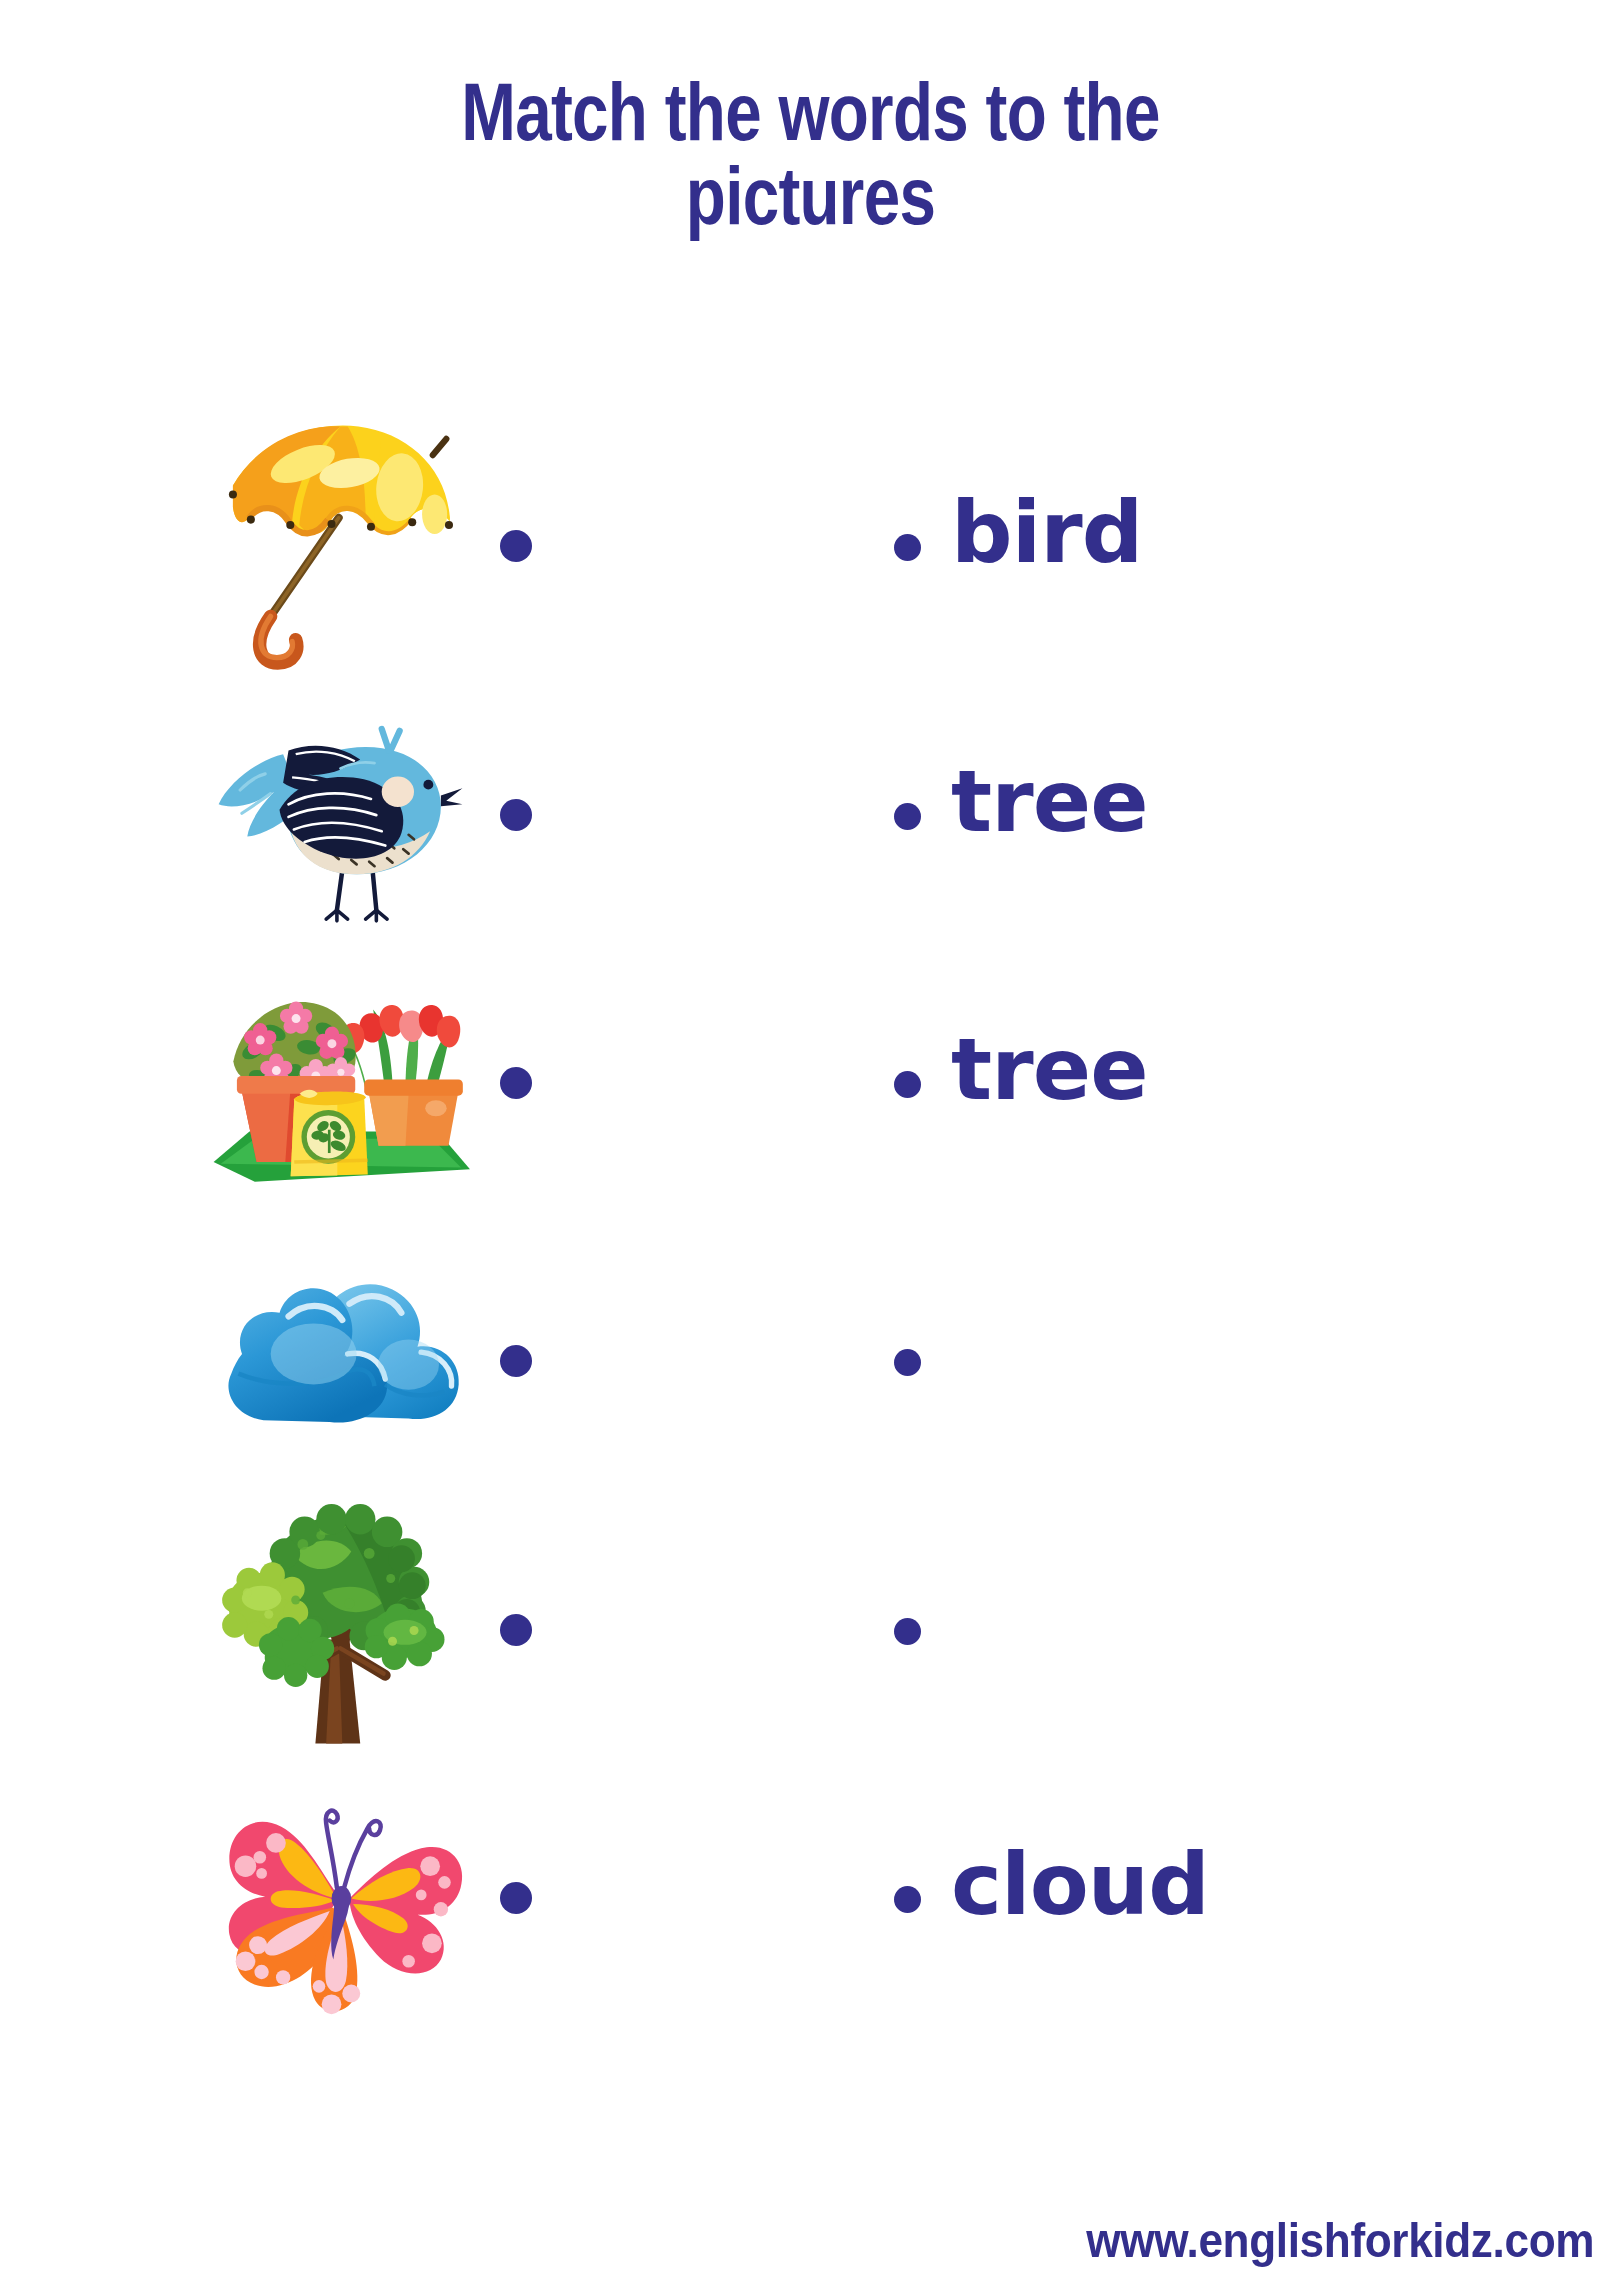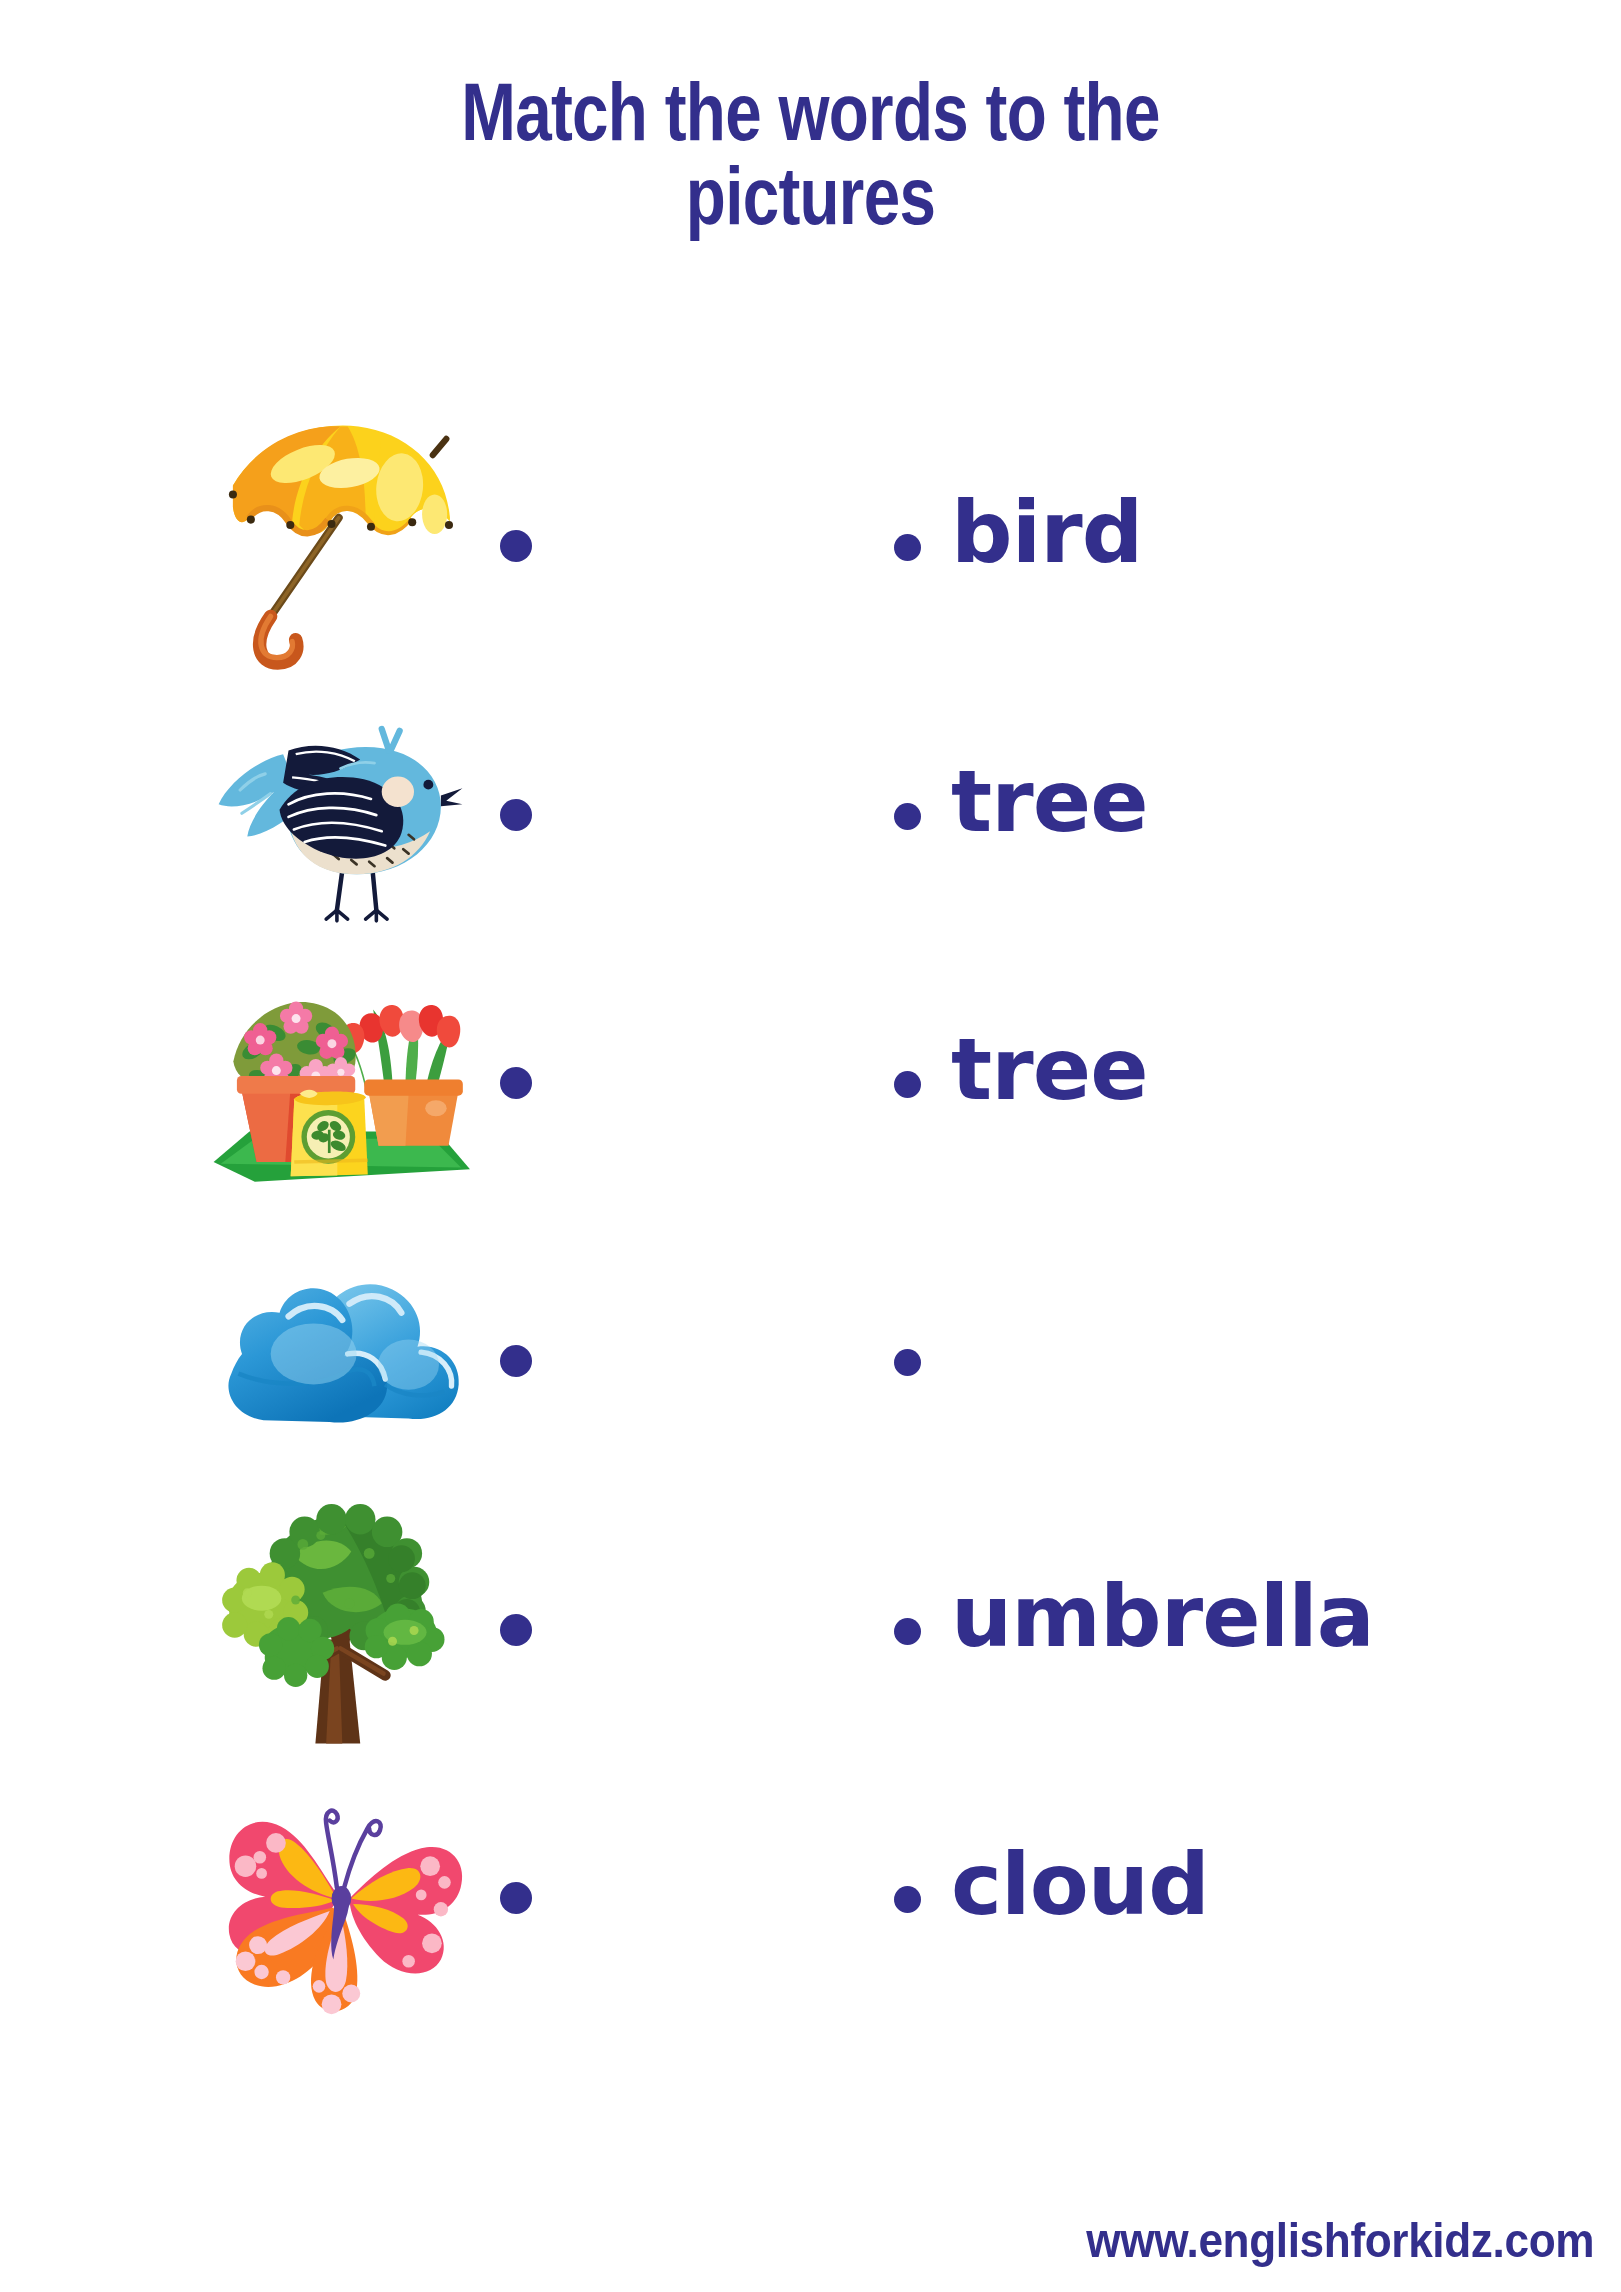--- a/index.html
+++ b/index.html
@@ -517,21 +517,20 @@
           <circle cx="46" cy="108" r="5"></circle>
             <circle cx="70" cy="132" r="5"></circle>
           <circle cx="232" cy="150" r="5"></circle>
             <circle cx="208" cy="162" r="5"></circle>
         </g>
       </svg>
     </div>
 
     <div class="left-bullet" style="top:118px;"></div>
     <div class="right-bullet" style="top:122px;"></div>
-    <div class="word-label" style="top:77px;">umbrella</div>
   </div>
 
   <div class="match-row" style="top:1379px;">
 
     <div class="pic-cell">
       <svg width="269" height="251" viewBox="0 0 300 280">
 
         <path d="M146 128 C142 96 136 72 134 56 C132 42 142 38 146 46 C149 53 143 58 138 53" stroke="#5a3f9e" stroke-width="5" fill="none" stroke-linecap="round"></path>
         <path d="M154 128 C162 98 172 76 180 62 C188 48 198 54 194 64 C191 72 182 70 182 62" stroke="#5a3f9e" stroke-width="5" fill="none" stroke-linecap="round"></path>
 

